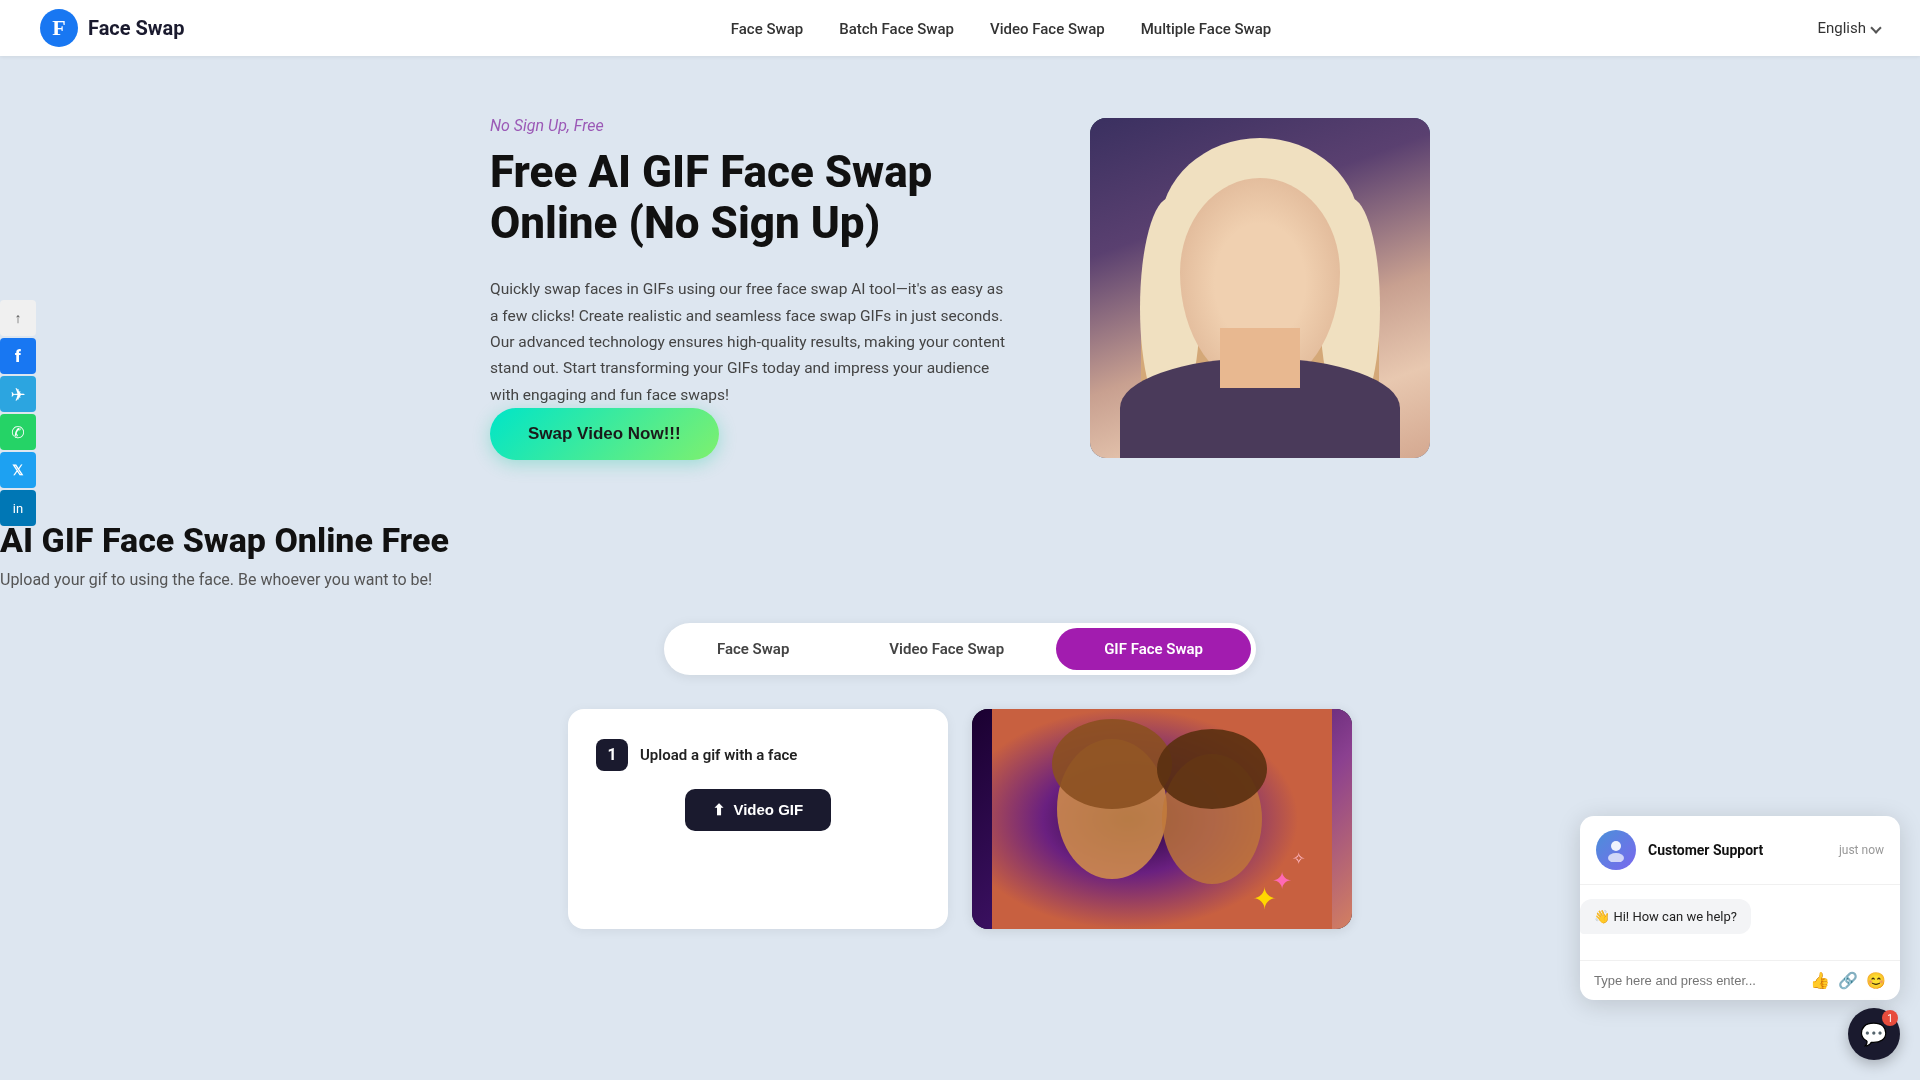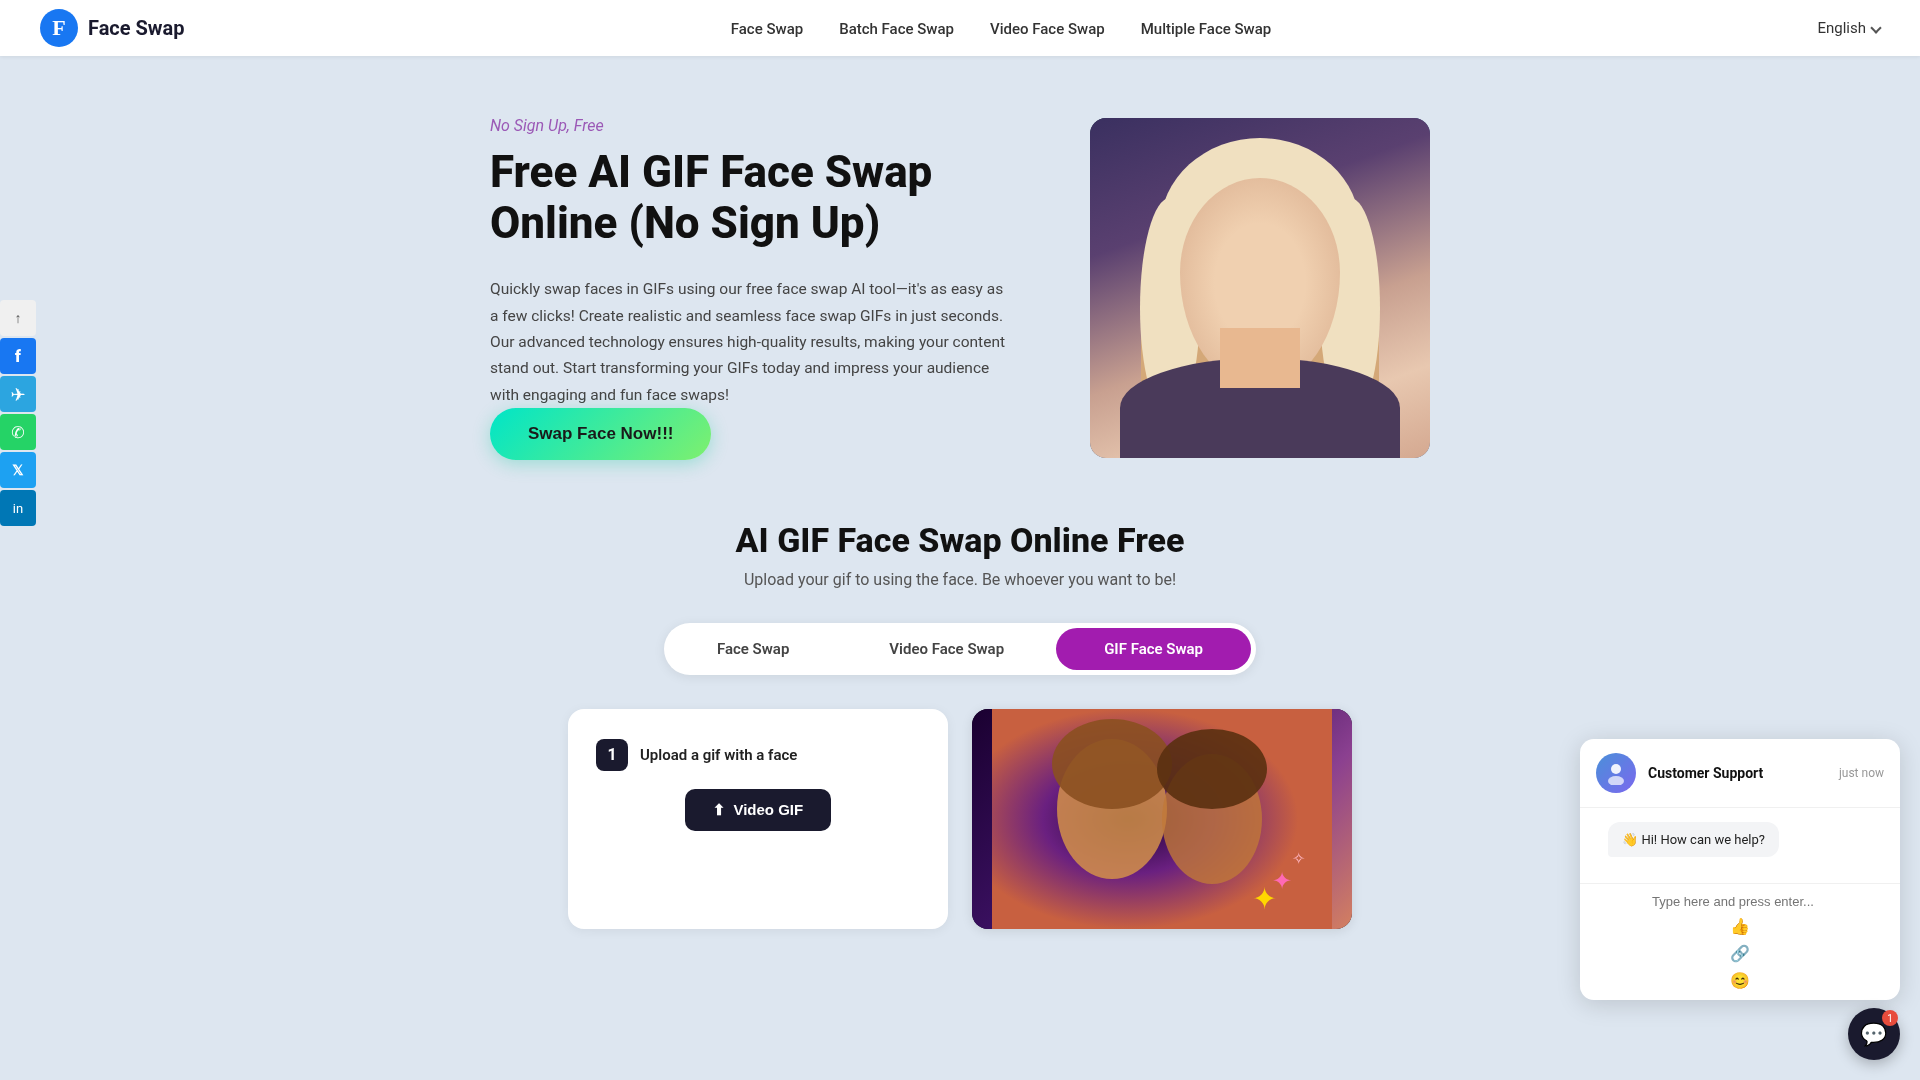--- a/index.html
+++ b/index.html
@@ -233,21 +233,20 @@
       transform: translateX(-50%);
       width: 280px;
       height: 100px;
       background: #4a3a5a;
       border-radius: 50% 50% 0 0;
       z-index: 2;
     }
 
     
     .section-title-area {
-      text-align: center;
       padding: 20px 0 10px;
     }
     .section-title {
       font-size: 34px;
       font-weight: 800;
       color: #111;
       margin-bottom: 10px;
     }
     .section-sub {
       font-size: 16px;
@@ -383,21 +382,21 @@
       align-items: center;
       justify-content: center;
       color: #fff;
       font-size: 18px;
       flex-shrink: 0;
     }
     .chat-header-info { flex: 1; }
     .chat-name { font-weight: 700; font-size: 14px; color: #111; }
     .chat-time { font-size: 12px; color: #999; }
     .chat-message-area {
-      padding: 14px 28px;
+      padding: 14px 0;
     }
     .chat-bubble {
       background: #f3f4f6;
       border-radius: 12px 12px 12px 4px;
       padding: 10px 14px;
       font-size: 13px;
       color: #222;
       display: inline-block;
       margin-bottom: 12px;
     }
@@ -415,21 +414,20 @@
       font-size: 13px;
       color: #333;
       cursor: pointer;
     }
     .chat-input-row {
       display: flex;
       align-items: center;
       gap: 8px;
       padding: 10px 14px;
       border-top: 1px solid #f0f0f0;
-      flex-direction: column;
     }
     .chat-input {
       flex: 1;
       border: none;
       outline: none;
       font-size: 13px;
       color: #555;
       background: transparent;
     }
     .chat-input-icon {
@@ -500,21 +498,21 @@
   <div class="social-btn whatsapp" style="font-size:16px;">✆</div>
   <div class="social-btn twitter" style="font-size:14px;font-weight:700;">𝕏</div>
   <div class="social-btn linkedin" style="font-size:13px;font-weight:400;">in</div>
 </div>
 
 <section class="hero">
   <div class="hero-left">
     <p class="hero-tag">No Sign Up, Free</p>
     <h1 class="hero-title">Free AI GIF Face Swap Online (No Sign Up)</h1>
     <p class="hero-desc">Quickly swap faces in GIFs using our free face swap AI tool—it's as easy as a few clicks! Create realistic and seamless face swap GIFs in just seconds. Our advanced technology ensures high-quality results, making your content stand out. Start transforming your GIFs today and impress your audience with engaging and fun face swaps!</p>
-    <button class="swap-btn">Swap Face Now!!!</button>
+    <button class="swap-btn">Swap Video Now!!!</button>
   </div>
   <div class="hero-image-container">
     <div class="portrait-placeholder">
       <div class="hair"></div>
       <div class="hair-side-left"></div>
       <div class="hair-side-right"></div>
       <div class="face-oval"></div>
       <div class="neckline"></div>
       <div class="shoulders"></div>
     </div>

